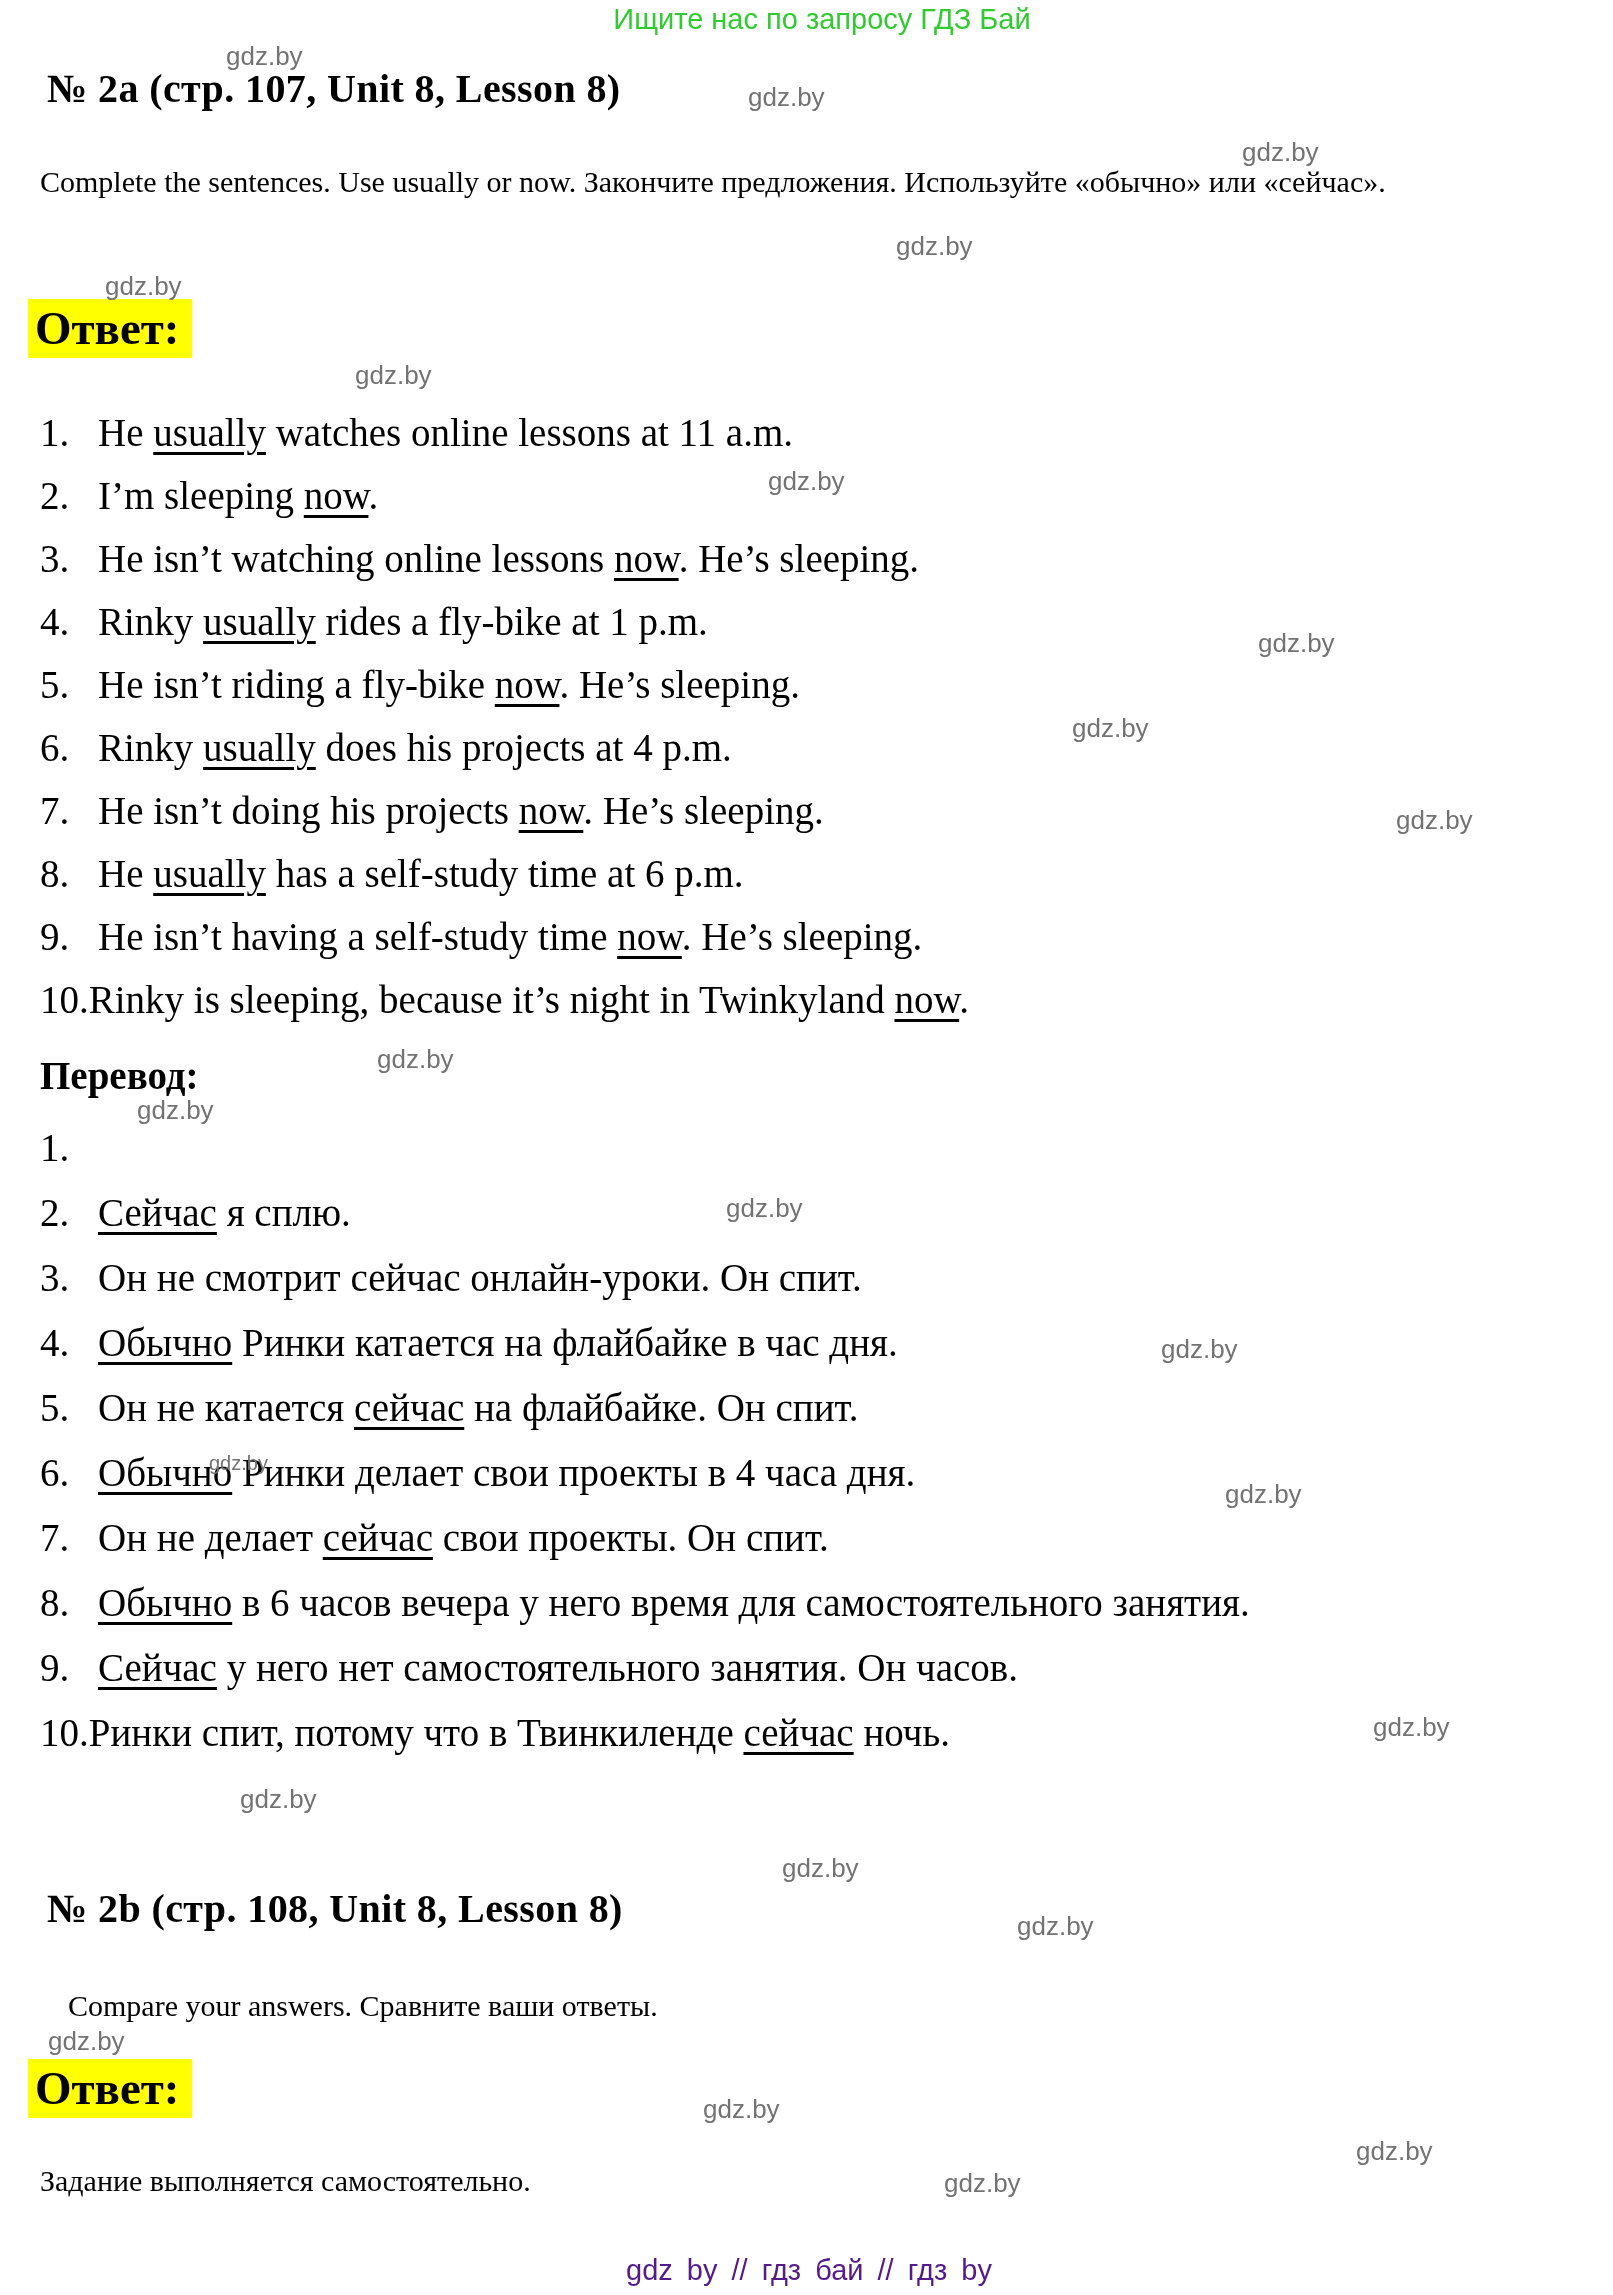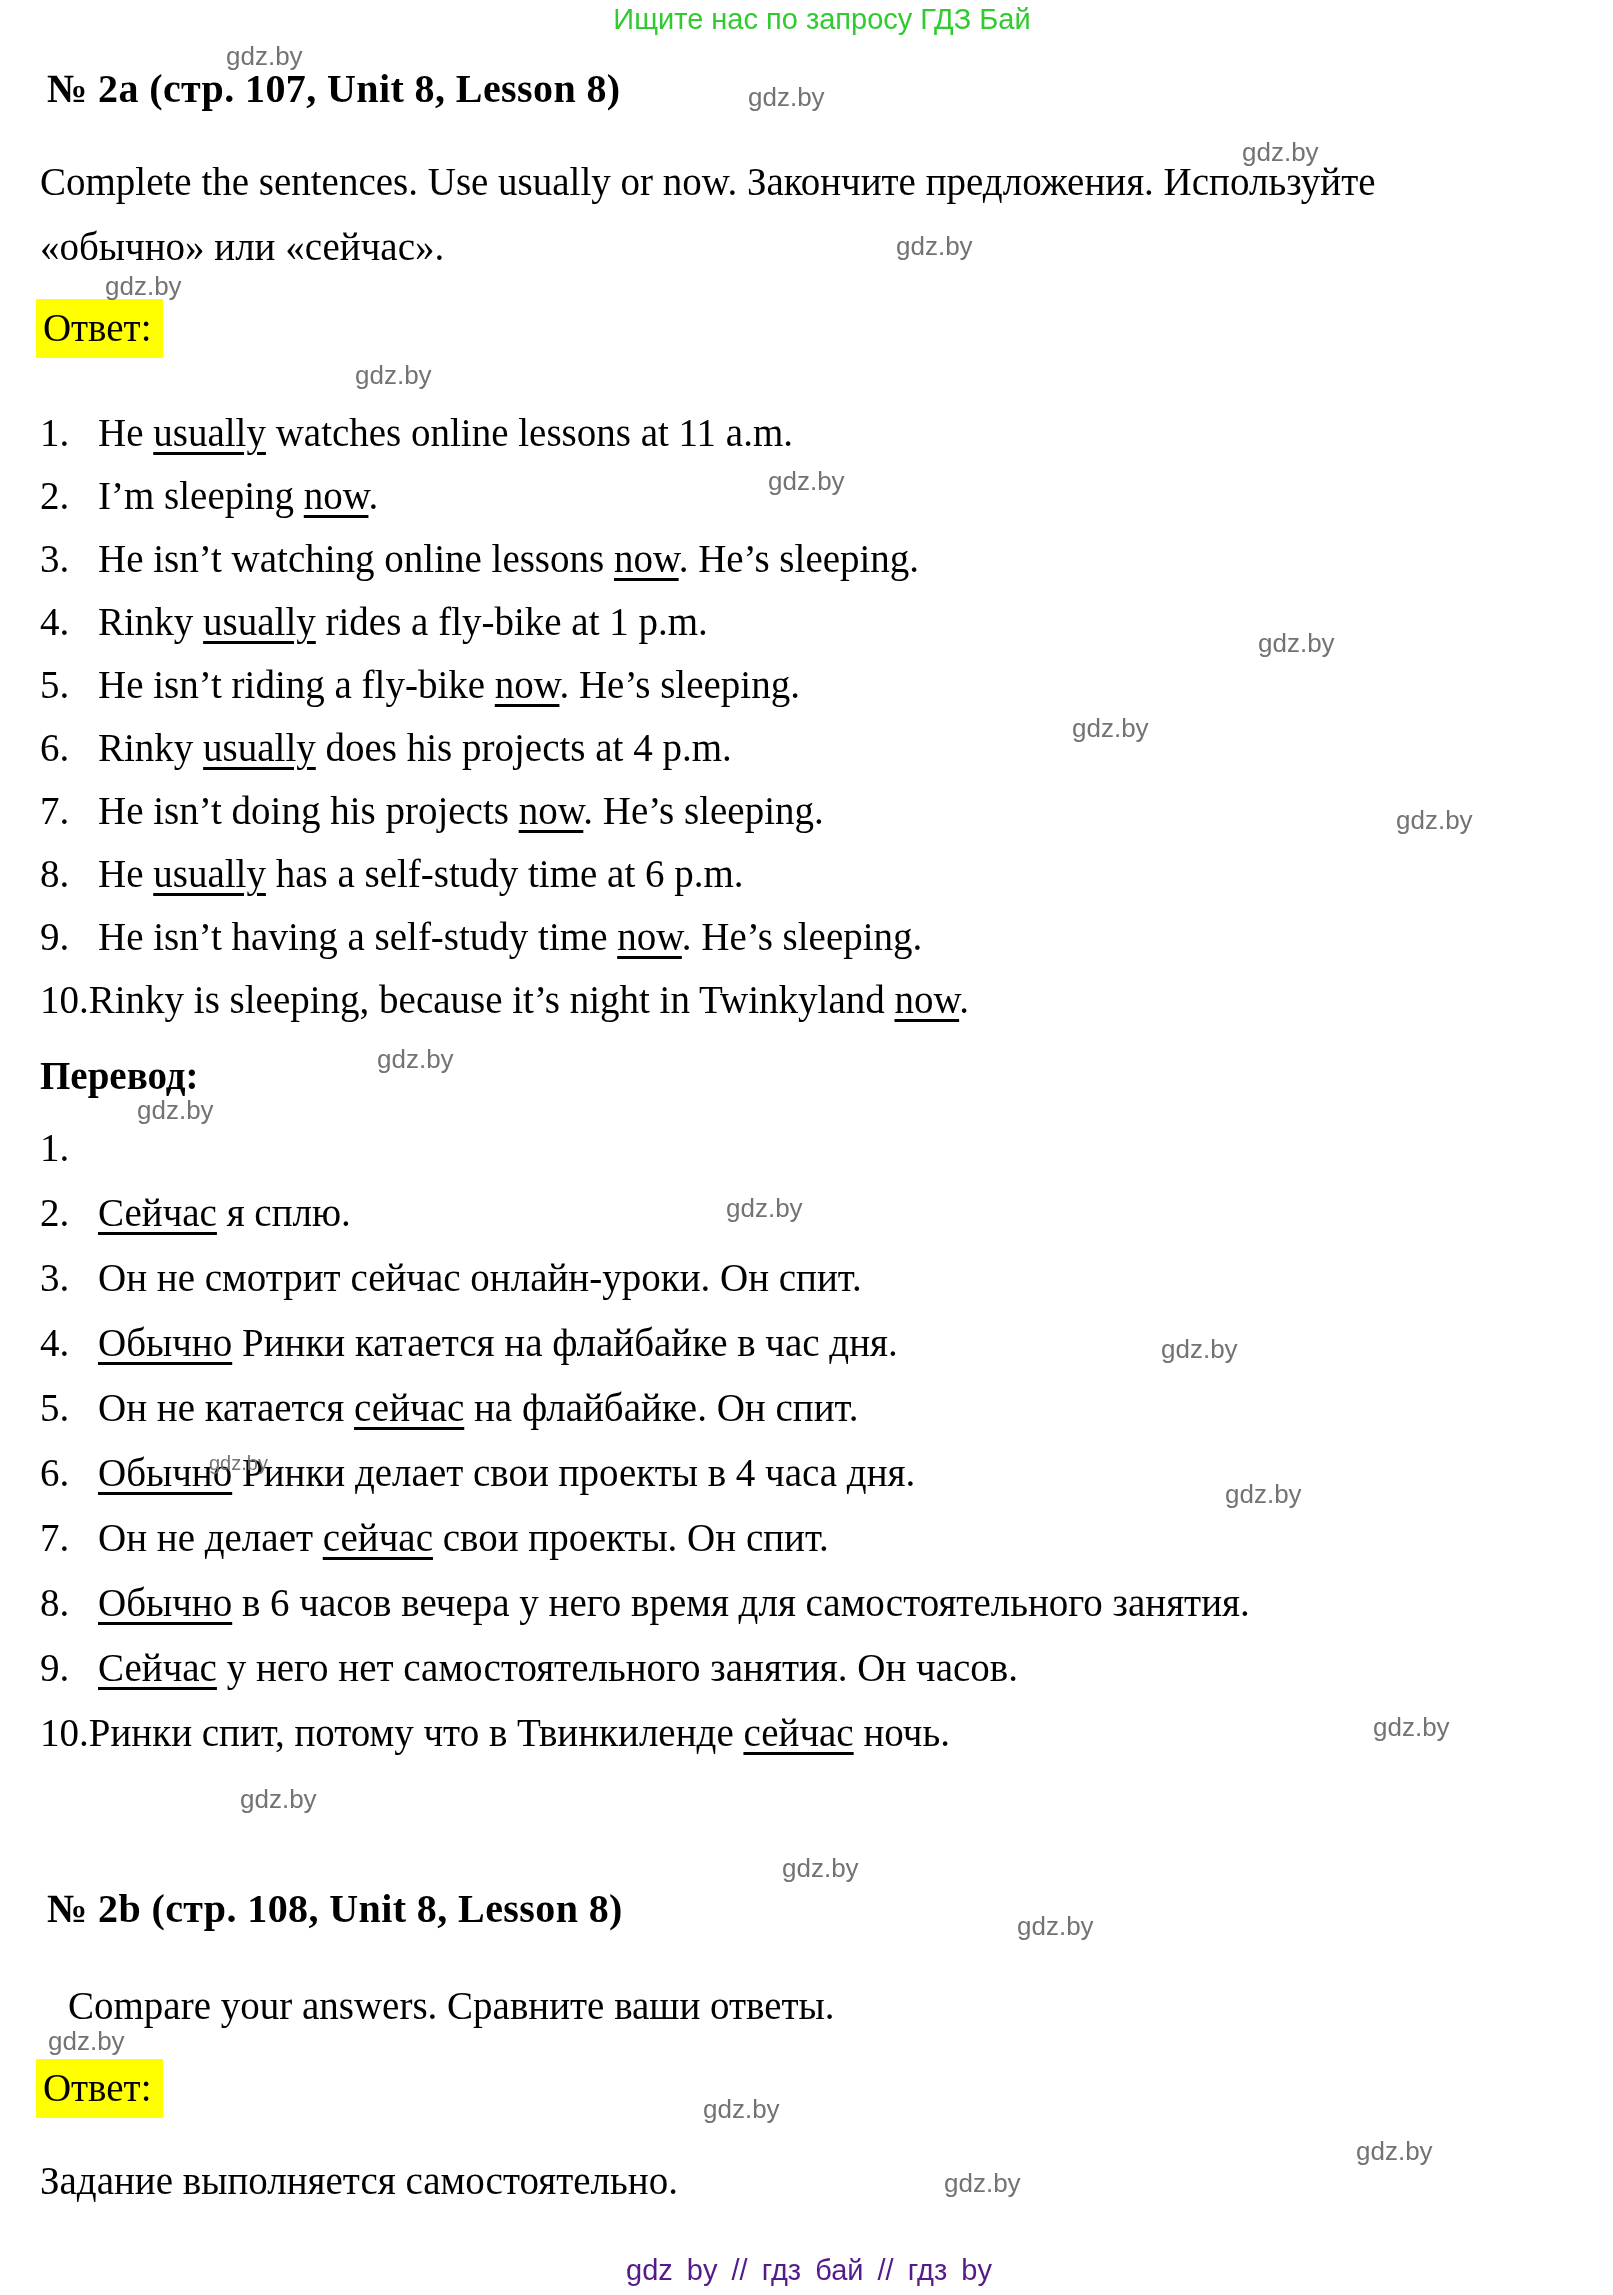--- a/index.html
+++ b/index.html
@@ -19,26 +19,26 @@
     font-size:29px;line-height:34px;padding-left:15px;
   }
   .h1{
     left:47px;
     font-size:40px;font-weight:bold;line-height:48px;
     letter-spacing:0.4px;
     white-space:nowrap;
   }
   .para{
     left:40px;
-    font-size:39px;line-height:65px;
+    font-size:30px;line-height:65px;
   }
   .answer-label{
-    left:36px;
+    left:28px;
     display:inline-block;
-    font-size:39px;font-weight:normal;line-height:46px;
+    font-size:47px;font-weight:bold;line-height:46px;
     padding:6px 12px 6.9px 6.9px;
   }
   .subhead{
     left:40px;
     font-size:39px;font-weight:bold;line-height:46px;
   }
   .list{left:40px;}
   .li{
     display:flex;
     font-size:39px;line-height:63px;

